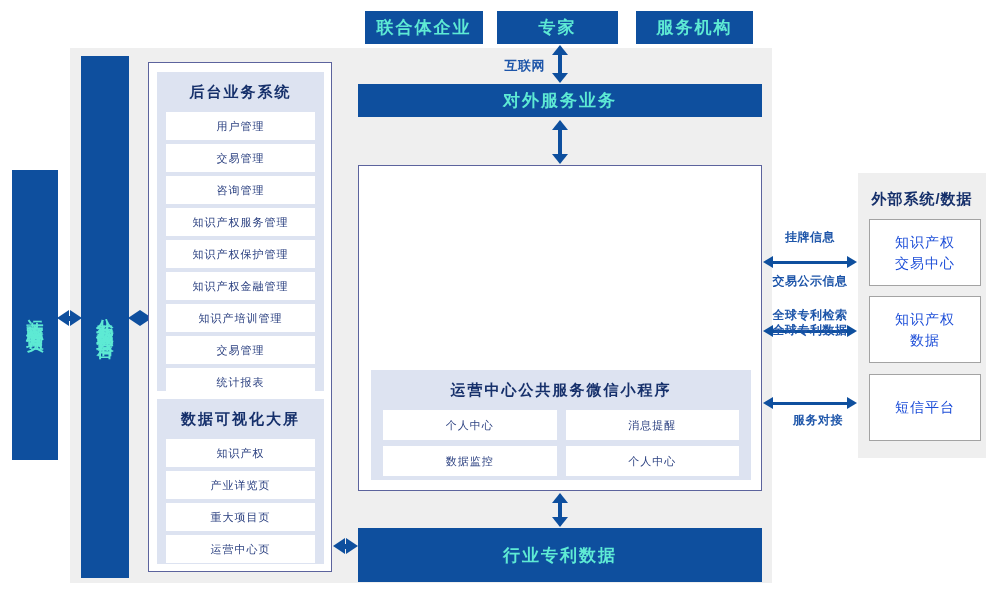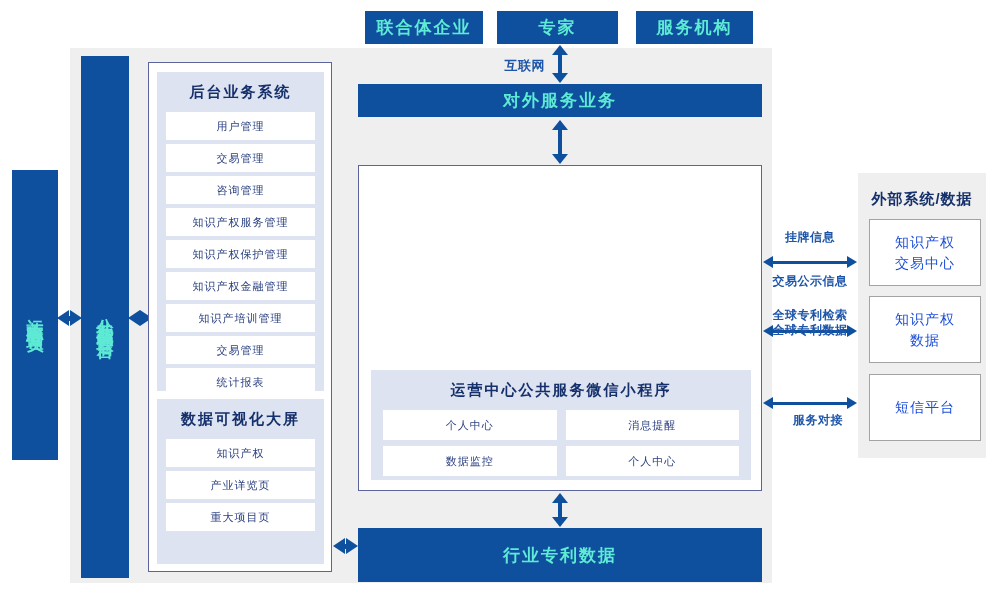--- a/index.html
+++ b/index.html
@@ -111,20 +111,21 @@
       <div class="item">知识产权金融管理</div>
       <div class="item">知识产培训管理</div>
       <div class="item">交易管理</div>
       <div class="item">统计报表</div>
     </div>
     <div class="abs panel col-panel" style="left:8px;top:336px;width:167px;height:165px;">
       <div class="panel-h" style="width:100%;">数据可视化大屏</div>
       <div class="item">知识产权</div>
       <div class="item">产业详览页</div>
       <div class="item">重大项目页</div>
+      <div class="item">运营中心页</div>
     </div>
   </div>
 
   <div class="abs container" style="left:358px;top:165px;width:404px;height:326px;">
     <div class="abs panel" style="left:12px;top:204px;width:380px;height:110px;">
       <div class="panel-h">运营中心公共服务微信小程序</div>
       <div class="grid2">
         <div class="item">个人中心</div>
         <div class="item">消息提醒</div>
         <div class="item">数据监控</div>

